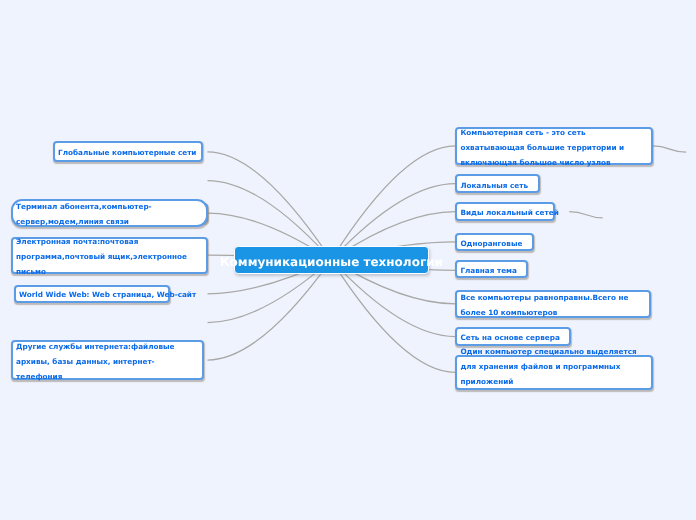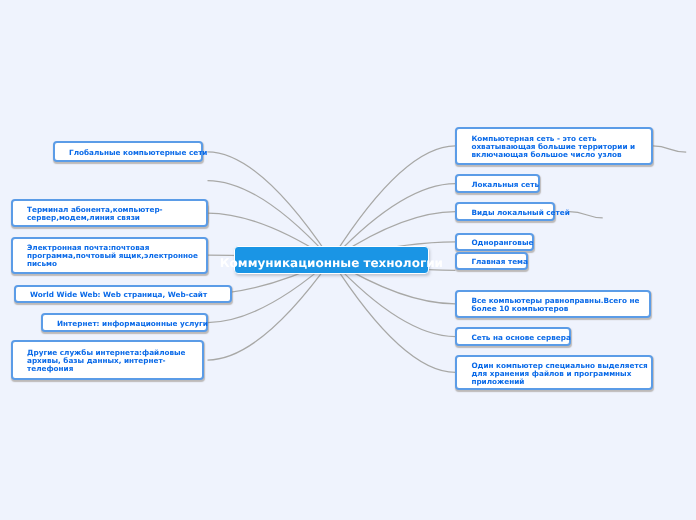--- a/index.html
+++ b/index.html
@@ -15,24 +15,24 @@
   svg#links{position:absolute;left:0;top:0;width:696px;height:520px;overflow:visible;}
   .node{
     position:absolute;
     box-sizing:border-box;
     background:#ffffff;
     border:2px solid #5b9ce7;
     border-radius:4px;
     color:#0a6ae8;
     font-size:7.28px;
     font-weight:bold;
-    line-height:8px;
+    line-height:15px;
     display:flex;
     align-items:center;
-    padding:0 14px;
+    padding:0 3px;
     box-shadow:0.8px 1.1px 1.1px rgba(140,130,118,0.5);
     white-space:pre;
   }
   .node > .node-text{display:block;position:relative;top:1.15px;}
   .node.center{
     background:#1a95e5;
     border:1.2px solid #ffffff;
     color:#ffffff;
     font-size:12px;
     justify-content:center;
@@ -63,42 +63,41 @@
       <path d="M 569.1999999999999 211.6 C 586.1999999999999 211.6, 586.1999999999999 217.79999999999998, 602.6999999999999 217.79999999999998" fill="none" stroke="#a8a8a6" stroke-width="1.25"></path>
       <path d="M 455.4 241.95 Q 403.236 241.95, 331.2 259.9" fill="none" stroke="#a8a8a6" stroke-width="1.25"></path>
       <path d="M 455.4 270.34999999999997 Q 403.236 270.34999999999997, 331.2 259.9" fill="none" stroke="#a8a8a6" stroke-width="1.25"></path>
       <path d="M 455.4 303.9 Q 403.236 303.9, 331.2 259.9" fill="none" stroke="#a8a8a6" stroke-width="1.25"></path>
       <path d="M 455.4 336.59999999999997 Q 403.236 336.59999999999997, 331.2 259.9" fill="none" stroke="#a8a8a6" stroke-width="1.25"></path>
       <path d="M 455.4 372.4 Q 403.236 372.4, 331.2 259.9" fill="none" stroke="#a8a8a6" stroke-width="1.25"></path>
     </svg>
 
   <div class="node" style="left: 53.1px; top: 141.3px; width: 150px; height: 21.1px;"><span class="node-text">Глобальные компьютерные сети</span></div>
   <div class="node" style="left: 97.5px; top: 170.5px; width: 110px; height: 20px; margin-top: 32px;"><span class="node-text">Технические средства</span></div>
-  <div class="node" style="left: 11px; top: 199px; width: 196.5px; height: 28px;"><span class="node-text">Терминал абонента,компьютер-
+  <div class="node" style="left: 11px; top: 199px; width: 196.5px; height: 28px; border-radius: 11px;"><span class="node-text">Терминал абонента,компьютер-
 сервер,модем,линия связи</span></div>
   <div class="node" style="left: 11px; top: 236.5px; width: 196.5px; height: 37px;"><span class="node-text">Электронная почта:почтовая
 программа,почтовый ящик,электронное
 письмо</span></div>
-  <div class="node" style="left: 14px; top: 284.5px; width: 218px; height: 18.5px;"><span class="node-text">World Wide Web: Web страница, Web-сайт</span></div>
-  <div class="node" style="left: 41px; top: 313px; width: 166.5px; height: 19px;"><span class="node-text">Интернет: информационные услуги</span></div>
+  <div class="node" style="left: 14px; top: 284.5px; width: 156px; height: 18.5px;"><span class="node-text">World Wide Web: Web страница, Web-сайт</span></div>
   <div class="node" style="left: 11px; top: 340px; width: 193px; height: 40px;"><span class="node-text">Другие службы интернета:файловые
 архивы, базы данных, интернет-
 телефония</span></div>
 
   <div class="node" style="left: 455.4px; top: 126.7px; width: 197.3px; height: 38.5px;"><span class="node-text">Компьютерная сеть - это сеть
 охватывающая большие территории и
 включающая большое число узлов</span></div>
-  <div class="node" style="left: 455.4px; top: 173.8px; width: 84.4px; height: 19.6px;"><span class="node-text">Локальныя сеть</span></div>
+  <div class="node" style="left: 455.4px; top: 173.8px; width: 84.4px; height: 19.6px; align-items: flex-end;"><span class="node-text">Локальныя сеть</span></div>
   <div class="node" style="left: 455.4px; top: 202.1px; width: 100px; height: 19px;"><span class="node-text">Виды локальный сетей</span></div>
   <div class="node" style="left: 455.4px; top: 232.5px; width: 78.4px; height: 18.9px;"><span class="node-text">Одноранговые</span></div>
-  <div class="node" style="left: 455.4px; top: 252px; width: 72.9px; height: 18px;"><span class="node-text">Главная тема</span></div>
+  <div class="node" style="left: 455.4px; top: 260px; width: 72.9px; height: 18px;"><span class="node-text">Главная тема</span></div>
   <div class="node" style="left: 455.4px; top: 289.5px; width: 196.1px; height: 28.8px;"><span class="node-text">Все компьютеры равноправны.Всего не
 более 10 компьютеров</span></div>
   <div class="node" style="left: 455.4px; top: 327.2px; width: 115.8px; height: 18.8px; align-items: center;"><span class="node-text">Сеть на основе сервера</span></div>
-  <div class="node" style="left: 455.4px; top: 355.2px; width: 197.8px; height: 34.4px;"><span class="node-text">Один компьютер специально выделяется
+  <div class="node" style="left: 455.4px; top: 355.2px; width: 197.8px; height: 34.4px; align-items: flex-end;"><span class="node-text">Один компьютер специально выделяется
 для хранения файлов и программных
 приложений</span></div>
 
   <div class="node center" style="left: 233.6px; top: 245.6px; width: 195.2px; height: 28.6px;">
       <span class="node-text">Коммуникационные технологии</span>
     </div>
 
 </div>
 
 </body></html>

